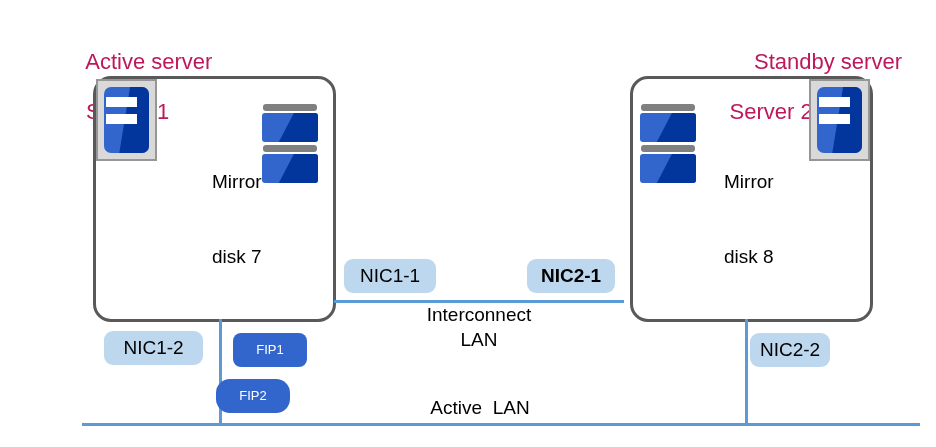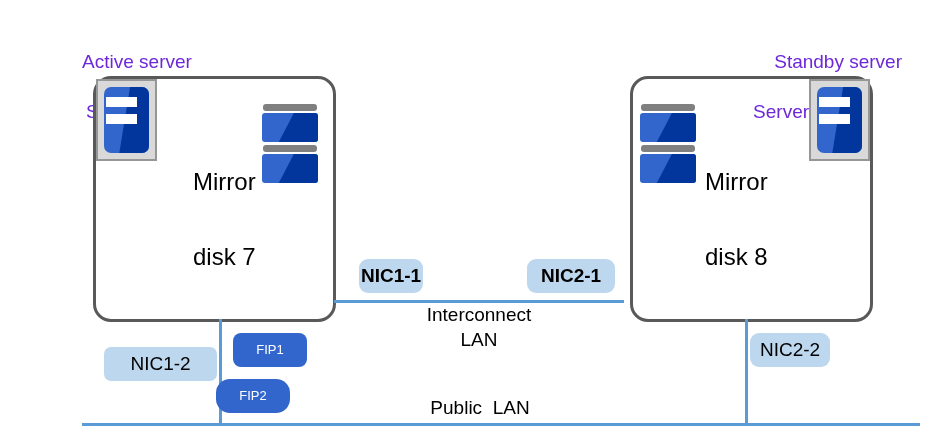--- a/index.html
+++ b/index.html
@@ -14,22 +14,22 @@
     position: relative;
     width: 936px;
     height: 447px;
     background: #ffffff;
     overflow: hidden;
   }
 
   
   .caption {
     position: absolute;
-    font-size: 19px;
-    color: #6d28d9;
+    font-size: 22px;
+    color: #be185d;
     line-height: 25px;
     white-space: pre;
   }
   .caption .line2 {
     display: block;
   }
   #caption-left { left: 62px; top: 24px; text-align: left; }
   #caption-left .line2 { margin-left: 24px; }
   #caption-right { right: 34px; top: 24px; text-align: left; }
   #caption-right .line2 { margin-right: 14px; }
@@ -119,25 +119,26 @@
     left: 0; top: 0; right: 0; bottom: 0;
     background: #03369c;
     clip-path: polygon(57% 0%, 100% 0%, 100% 100%, 30% 100%);
   }
   #disk-stack-left  { left: 262px; top: 104px; }
   #disk-stack-right { left: 640px; top: 104px; }
 
   
   .disk-label {
     position: absolute;
-    font-size: 24px;
+    font-size: 19px;
     color: #000000;
     line-height: 25px;
     white-space: pre;
     z-index: 3;
+    margin-left: 19px;
   }
   #disk-label-left  { left: 193px; top: 119px; }
   #disk-label-right { left: 705px; top: 119px; }
 
   
   .lan-line {
     position: absolute;
     background: #5b9bd5;
   }
   #interconnect-lan-line {
@@ -169,23 +170,23 @@
     background: #bdd7ee;
     border-radius: 9px;
     font-size: 19px;
     color: #000000;
     line-height: 34px;
     height: 34px;
     text-align: center;
     white-space: nowrap;
     z-index: 5;
   }
-  #nic-1-1 { left: 359px; top: 259px; width: 64px; font-weight: bold; }
+  #nic-1-1 { left: 344px; top: 259px; width: 92px; }
   #nic-2-1 { left: 527px; top: 259px; width: 88px; font-weight: bold; }
-  #nic-1-2 { left: 104px; top: 347px; width: 113px; border-radius: 7px; }
+  #nic-1-2 { left: 104px; top: 331px; width: 99px; }
   #nic-2-2 { left: 750px; top: 333px; width: 80px; }
 
   
   .fip-box {
     position: absolute;
     background: #3366cc;
     border-radius: 8px;
     font-size: 13px;
     color: #ffffff;
     line-height: 34px;
@@ -286,15 +287,15 @@
   <div class="nic-pill" id="nic-1-1">NIC1-1</div>
   <div class="nic-pill" id="nic-2-1">NIC2-1</div>
   <div class="nic-pill" id="nic-1-2">NIC1-2</div>
   <div class="nic-pill" id="nic-2-2">NIC2-2</div>
 
   <div class="fip-box" id="fip-1">FIP1</div>
   <div class="fip-box" id="fip-2">FIP2</div>
 
   <div class="lan-label" id="interconnect-lan-label">Interconnect
 LAN</div>
-  <div class="lan-label" id="public-lan-label">Public  LAN</div>
+  <div class="lan-label" id="public-lan-label">Active  LAN</div>
 
 </div>
 
 </body></html>

